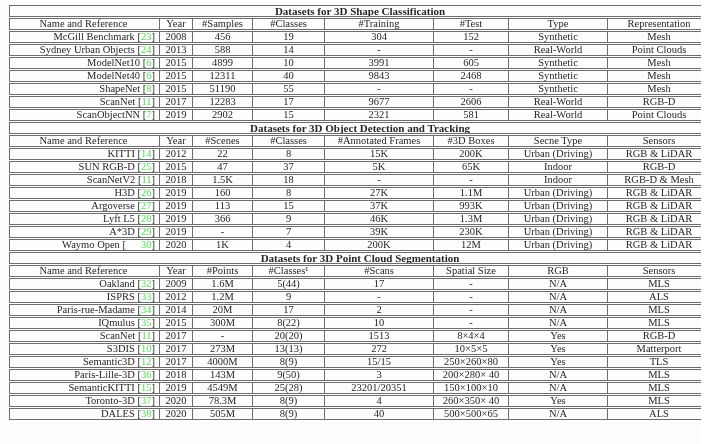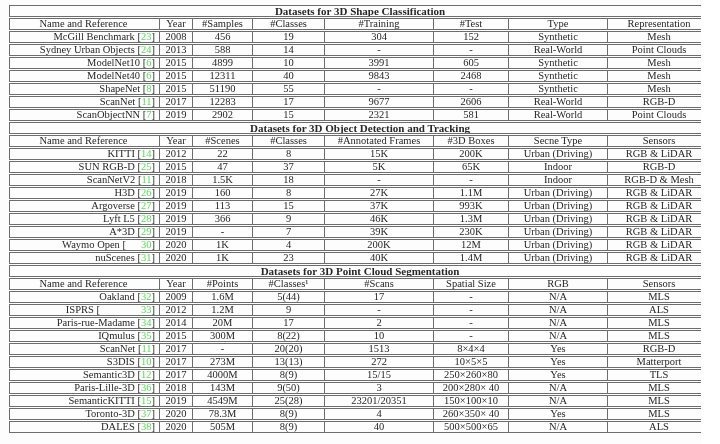--- a/index.html
+++ b/index.html
@@ -229,30 +229,20 @@
           <td class="namecol"><span>Waymo Open</span> [<span class="ref" style="color: rgb(85, 221, 85); padding-left: 15px;">30</span>]</td>
           <td>2020</td>
           <td>1K</td>
           <td>4</td>
           <td>200K</td>
           <td>12M</td>
           <td>Urban (Driving)</td>
           <td>RGB &amp; LiDAR</td>
         </tr>
         <tr>
-          <td class="namecol"><span>nuScenes</span> [<span class="ref" style="color: rgb(85, 221, 85);">31</span>]</td>
-          <td>2020</td>
-          <td>1K</td>
-          <td>23</td>
-          <td>40K</td>
-          <td>1.4M</td>
-          <td>Urban (Driving)</td>
-          <td>RGB &amp; LiDAR</td>
-        </tr>
-        <tr>
           <td colspan="8" class="title">Datasets for 3D Point Cloud Segmentation</td>
         </tr>
         <tr>
           <td class="hdr namecol">Name and Reference</td>
           <td class="hdr">Year</td>
           <td class="hdr">#Points</td>
           <td class="hdr">#Classes¹</td>
           <td class="hdr">#Scans</td>
           <td class="hdr">Spatial Size</td>
           <td class="hdr">RGB</td>
@@ -262,21 +252,21 @@
           <td class="namecol"><span>Oakland</span> [<span class="ref" style="color: rgb(85, 221, 85);">32</span>]</td>
           <td>2009</td>
           <td>1.6M</td>
           <td>5(44)</td>
           <td>17</td>
           <td>-</td>
           <td>N/A</td>
           <td>MLS</td>
         </tr>
         <tr>
-          <td class="namecol"><span>ISPRS</span> [<span class="ref" style="color: rgb(85, 221, 85); padding-left: 41px;">33</span>]</td>
+          <td class="namecol"><span>ISPRS</span> [<span class="ref" style="color: rgb(85, 221, 85);">33</span>]</td>
           <td>2012</td>
           <td>1.2M</td>
           <td>9</td>
           <td>-</td>
           <td>-</td>
           <td>N/A</td>
           <td>ALS</td>
         </tr>
         <tr>
           <td class="namecol"><span>Paris-rue-Madame</span> [<span class="ref" style="color: rgb(85, 221, 85);">34</span>]</td>

